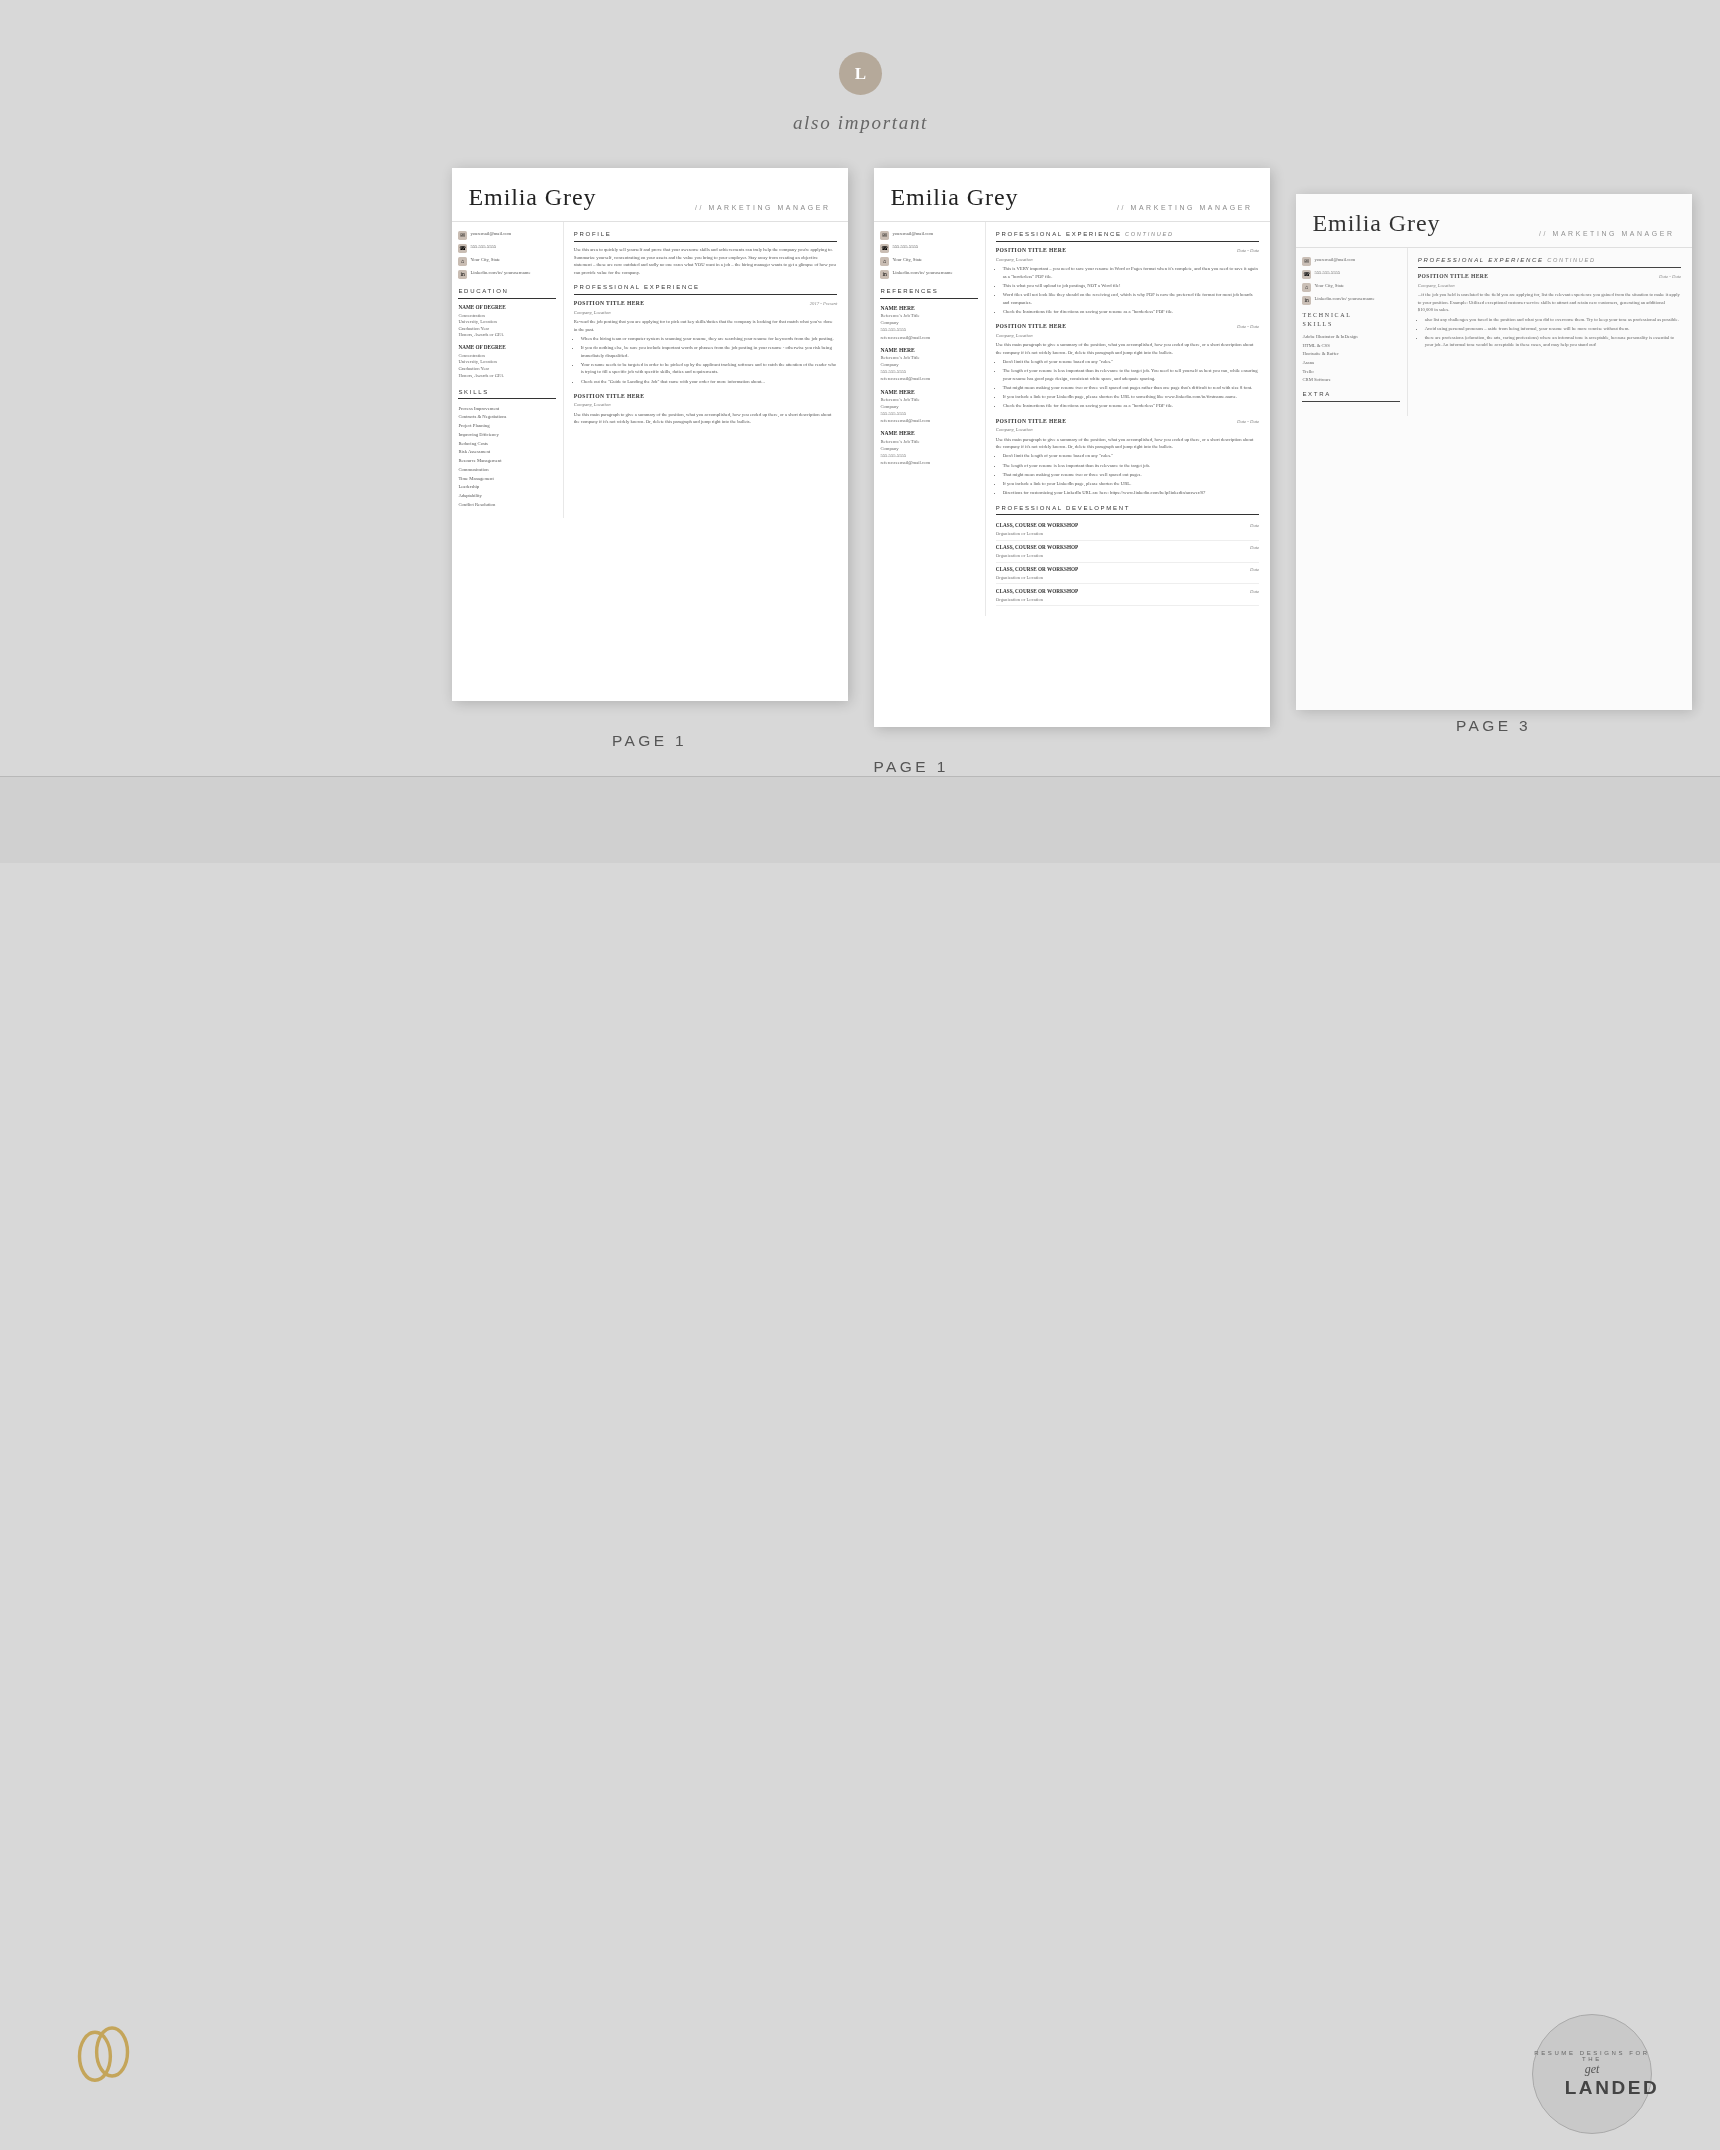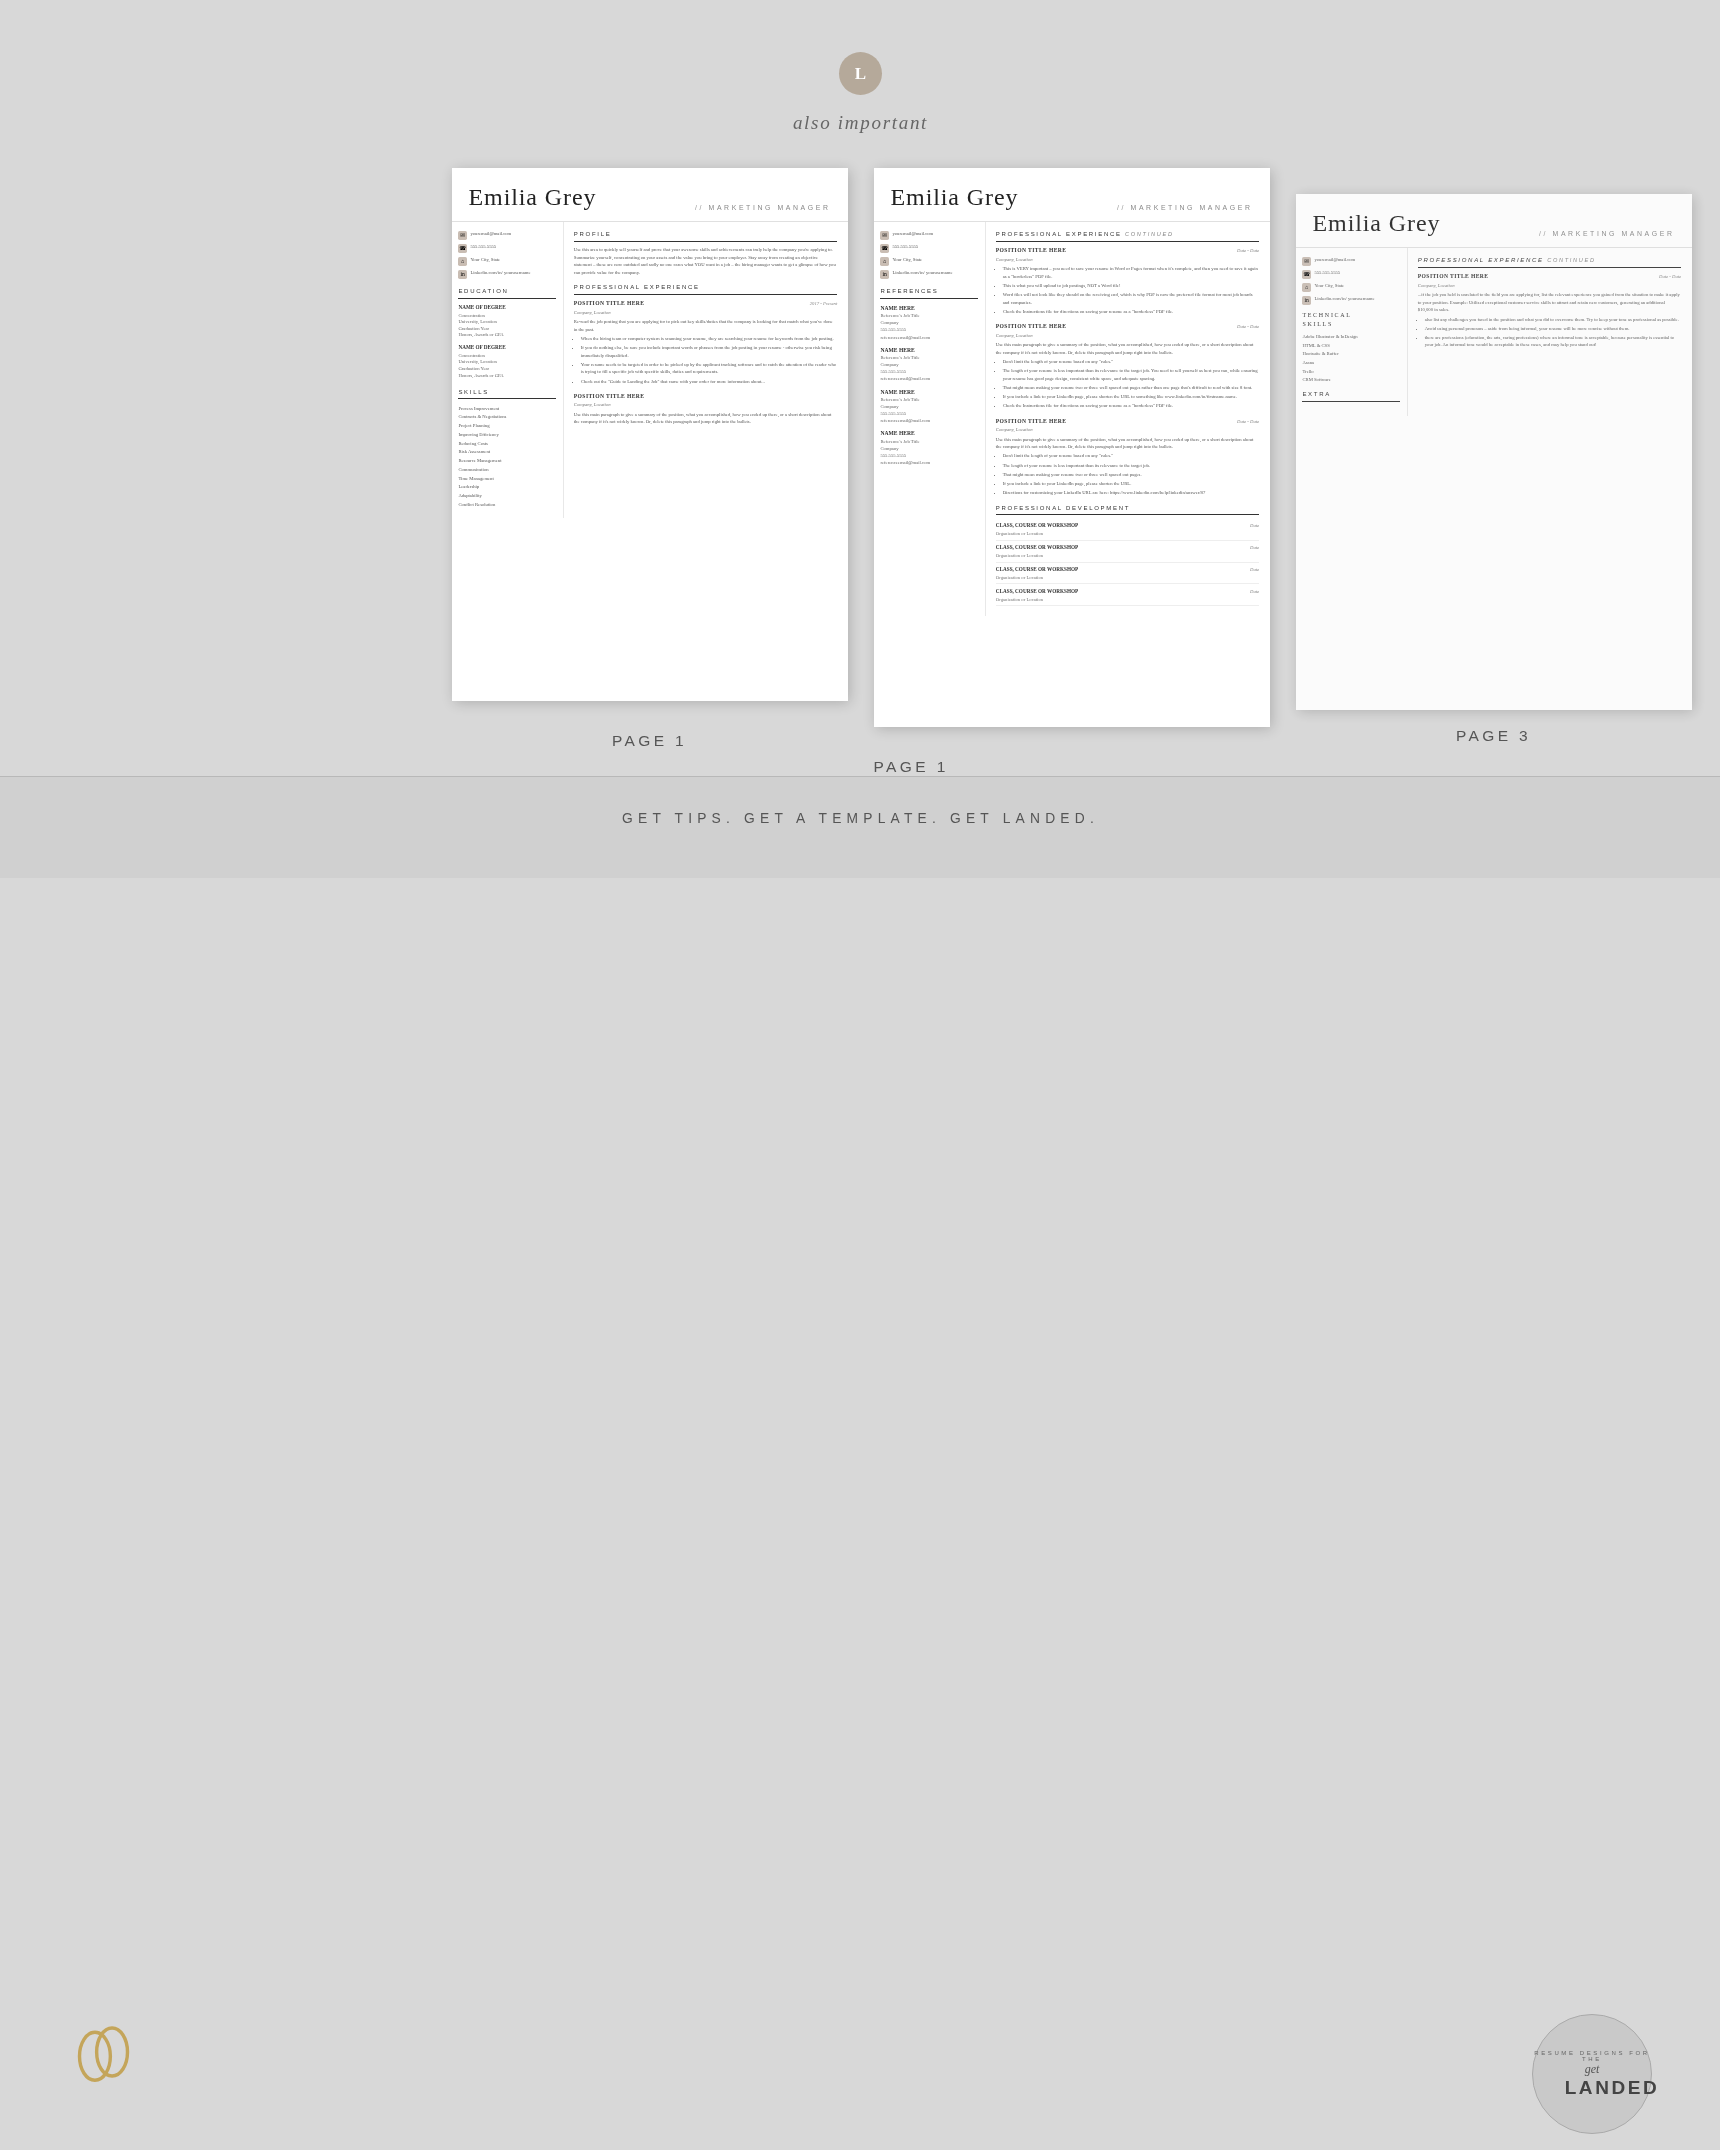--- a/index.html
+++ b/index.html
@@ -495,21 +495,21 @@
               <div class="job-desc">...if the job you held is unrelated to the field you are applying for, list the relevant experience you gained from the situation to make it apply to your position. Example: Utilized exceptional customer service skills to attract and retain new customers, generating an additional $10,000 in sales.</div>
               <ul class="bullet-list">
                 <li>also list any challenges you faced in the position and what you did to overcome them. Try to keep your tone as professional as possible.</li>
                 <li>Avoid using personal pronouns – aside from being informal, your resume will be more concise without them.</li>
                 <li>there are professions (education, the arts, caring professions) where an informal tone is acceptable, because personality is essential to your job. An informal tone would be acceptable in these cases, and may help you stand out!</li>
               </ul>
             </div>
           </div>
         </div>
       </div>
-      <div class="page-label" style="text-align:center; margin-top:17px;">PAGE 3</div>
+      <div class="page-label" style="text-align:center; margin-top:7px;">PAGE 3</div>
     </div>
 
     <div style="position:relative; z-index:2; left:0;">
       <div class="resume-page" style="width:396px; min-height:559px;">
 
         <div class="resume-header">
           <span class="resume-name">Emilia Grey</span>
           <span class="resume-title">MARKETING MANAGER</span>
         </div>
         <div class="resume-body">
@@ -656,15 +656,14 @@
     <ellipse cx="30" cy="40" rx="18" ry="28" fill="none" stroke="#c4a55a" stroke-width="4"></ellipse>
     <ellipse cx="50" cy="35" rx="18" ry="28" fill="none" stroke="#c4a55a" stroke-width="4"></ellipse>
   </svg>
 
   <div style="position:absolute; bottom:17px; right:69px; width:120px; height:120px; border:1.7px solid #aaa; border-radius:50%; display:flex; flex-direction:column; align-items:center; justify-content:center; background:rgba(180,180,180,0.4);">
     <div style="font-size:6px; letter-spacing:2.6px; color:#666; text-align:center; font-family:Arial;">RESUME DESIGNS FOR THE</div>
     <div style="font-family:Georgia; font-style:italic; font-size:12px; color:#555;">get</div>
     <div style="font-family:Arial; font-size:19px; font-weight:bold; letter-spacing:2.6px; color:#444;padding-left:40px;">LANDED</div>
   </div>
 
-  <div class="footer-text">GET TIPS. GET A TEMPLATE. GET LANDED.</div>
 </div>
 
 
 </body></html>

